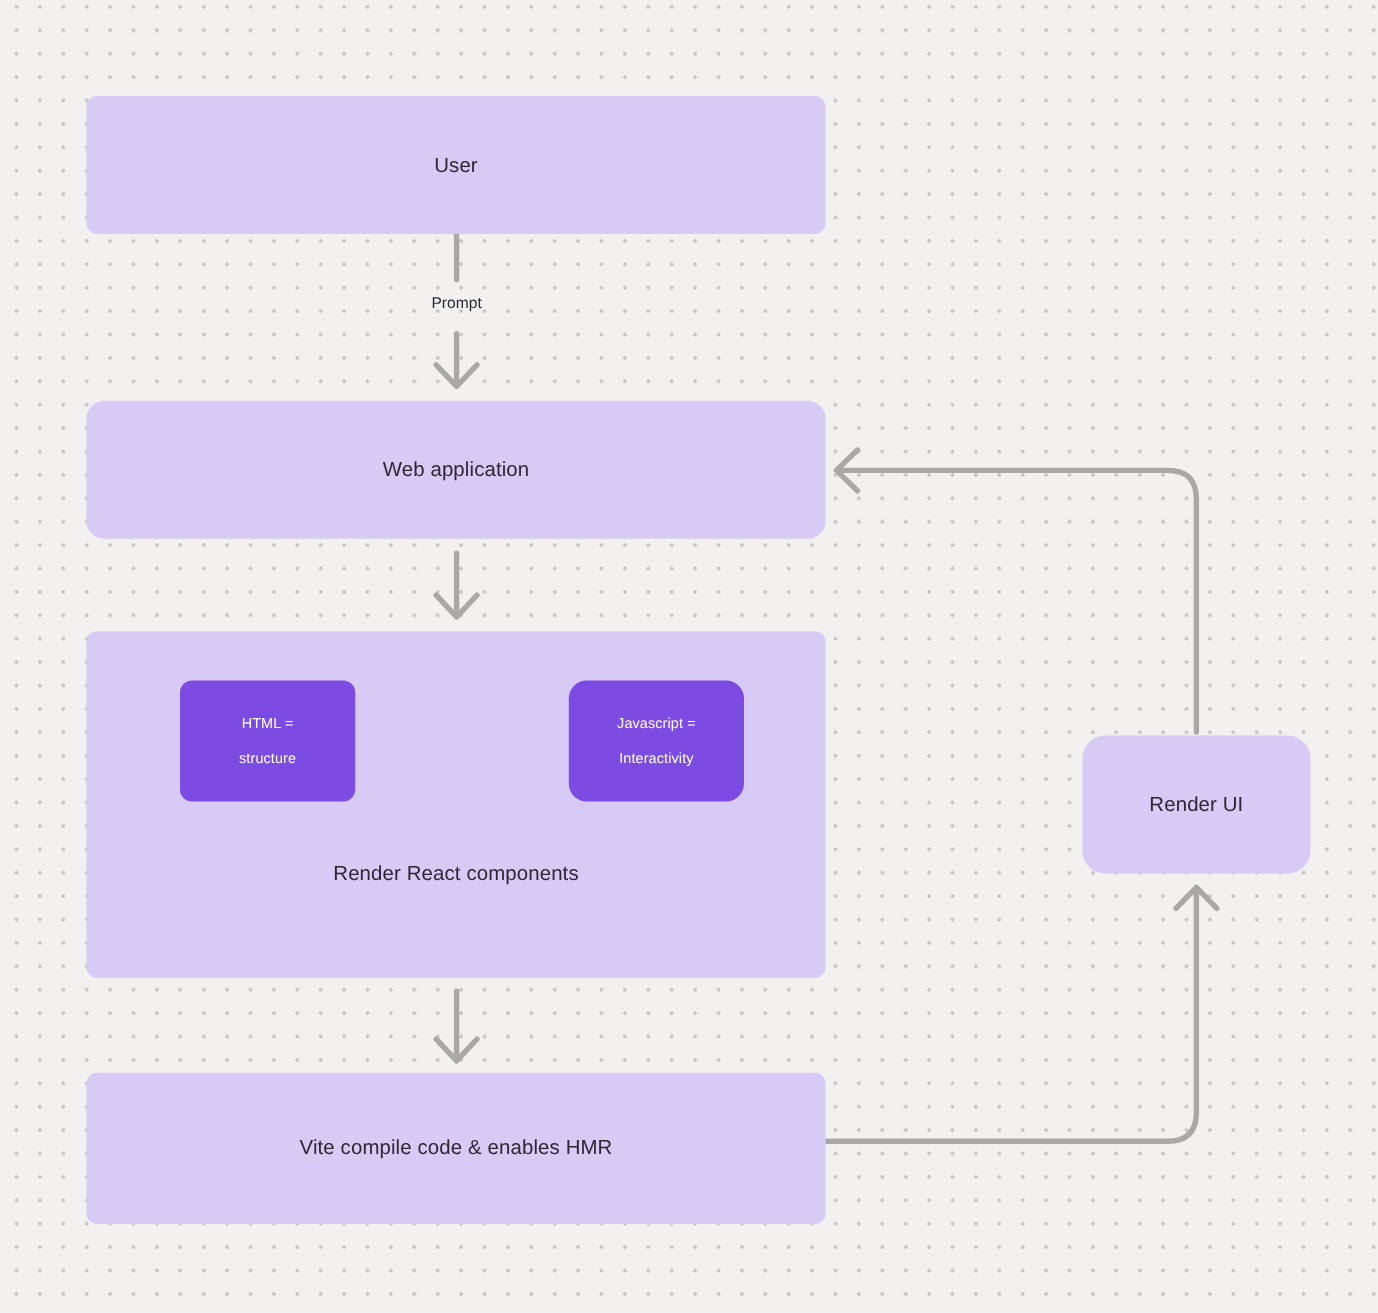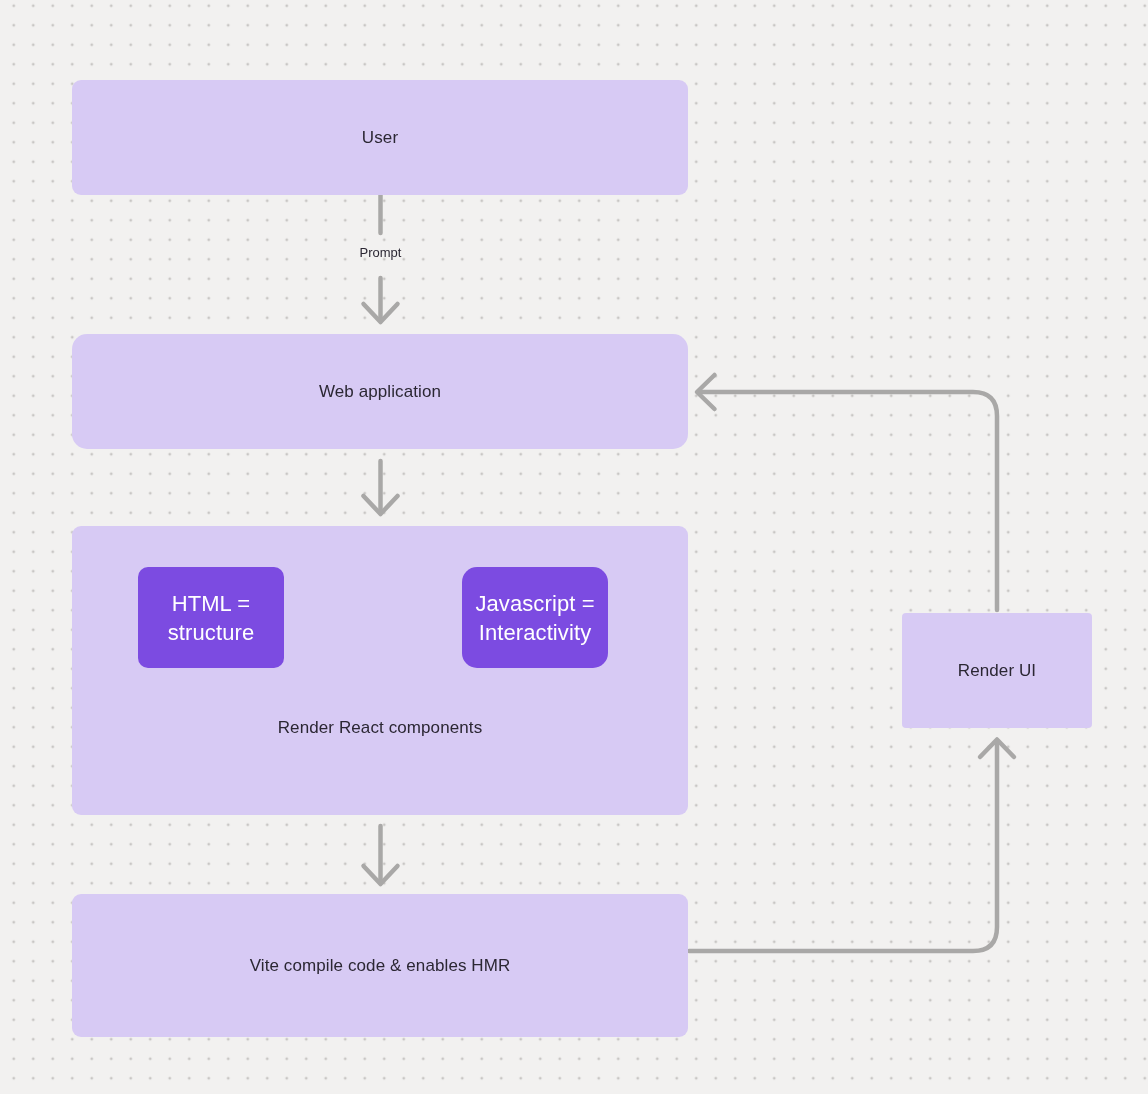--- a/index.html
+++ b/index.html
@@ -49,39 +49,40 @@
     align-items: center;
     justify-content: center;
     color: var(--node-text);
     font-size: 17px;
     font-weight: 500;
     letter-spacing: 0.1px;
   }
   #node-user          { left: 72px;  top: 80px;  width: 616px; height: 115px; }
   #node-web-application { left: 72px; top: 334px; width: 616px; height: 115px; border-radius: 15px; }
   #components-group   { left: 72px;  top: 526px; width: 616px; height: 289px; display: block; }
-  #node-vite          { left: 72px;  top: 894px; width: 616px; height: 143px; }
-  #node-render-ui     { left: 902px; top: 613px; width: 190px; height: 115px; border-radius: 4px; }
+  #node-vite          { left: 72px;  top: 894px; width: 616px; height: 126px; }
+  #node-render-ui     { left: 902px; top: 613px; width: 190px; height: 115px; border-radius: 19px; }
 
   .chip {
     position: absolute;
     top: 41px;
     width: 146px;
     height: 101px;
     border-radius: 10px;
     background: var(--chip-fill);
     color: var(--chip-text);
     display: flex;
     align-items: center;
     justify-content: center;
     text-align: center;
-    font-size: 22px;
+    font-size: 12px;
     font-weight: 500;
     line-height: 29px;
     white-space: pre-line;
+    margin-left: 12px;
   }
   #chip-html       { left: 66px; }
   #chip-css        { left: 239px; }
   #chip-javascript { left: 390px; border-radius: 15px; }
 
   .group-caption {
     position: absolute;
     left: 0;
     right: 0;
     top: 192px;

